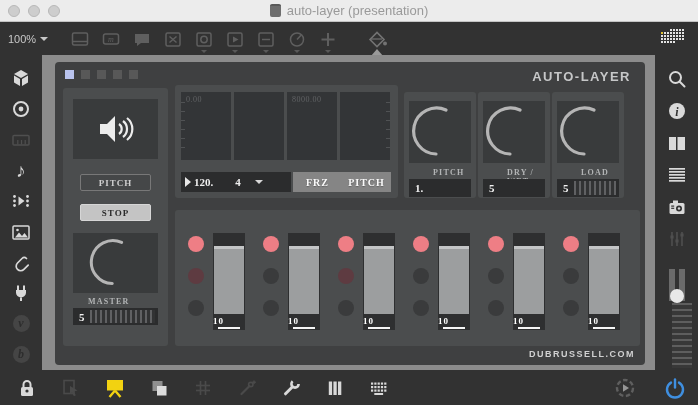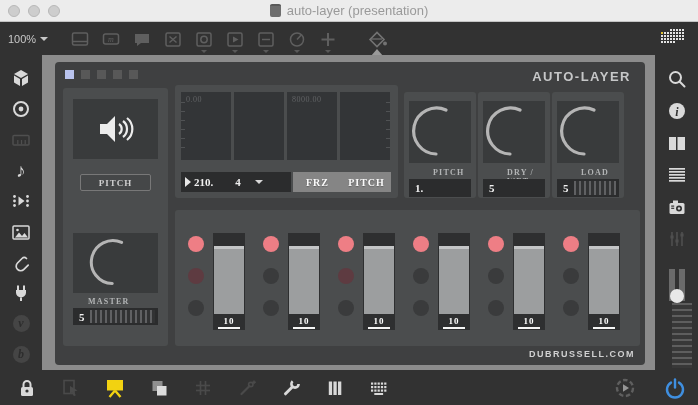--- a/index.html
+++ b/index.html
@@ -124,21 +124,21 @@
   .m-mixer { left:120px; top:148px; width:465px; height:136px; }
   .strip { position:absolute; top:0; width:75px; height:136px; }
   .dotcol { position:absolute; left:13px; top:26px; display:flex; flex-direction:column; gap:16px; }
   .dot { width:16px; height:16px; border-radius:50%; }
   .dot.active { background:#ee7e85; }
   .dot.muted { background:#3a3b3c; }
   .dot.muted-red { background:#5e3b41; }
   .vslider { position:absolute; left:38px; top:23px; width:32px; height:97px; background:#2e2f30; }
   .vslider .fill { position:absolute; left:1px; right:1px; top:13px; bottom:16px;
     background:#9c9e9f; border-top:3px solid #c3c5c6; }
-  .vslider .val { position:absolute; bottom:4px; left:0; width:100%; text-align:center;
+  .vslider .val { position:absolute; bottom:4px; left:0; width:100%; 
     color:#ffffff; font-size:9px; font-weight:bold; letter-spacing:1px; }
   .vslider .baseline { position:absolute; bottom:1px; left:5px; right:5px; height:2px; background:#f5f5f5; }
   .patch-footer { position:absolute; right:10px; bottom:6px; font-size:9px; font-weight:bold;
     letter-spacing:1.5px; color:#d0d0d1; }
 
   
   .bottombar { position:absolute; left:0; top:370px; width:698px; height:35px; background:#323232; }
   .bb-left { position:absolute; left:16px; top:0; height:35px; display:flex; align-items:center; gap:22px; }
   .bb-icon { width:22px; height:22px; display:flex; align-items:center; justify-content:center; color:#d9d9d9; }
   .bb-icon.dim { color:#4a4a4a; }
@@ -358,20 +358,21 @@
           <div class="spk-box">
             <svg width="40" height="34" viewBox="0 0 40 34">
               <rect x="4" y="12" width="7" height="10" fill="#ececec"></rect>
               <polygon points="11,12 19,4 19,30 11,22" fill="#ececec"></polygon>
               <path d="M23 12 a6 6 0 0 1 0 10" fill="none" stroke="#ececec" stroke-width="2.2"></path>
               <path d="M27 9 a10 10 0 0 1 0 16" fill="none" stroke="#ececec" stroke-width="2.2"></path>
               <path d="M31 6 a14 14 0 0 1 0 22" fill="none" stroke="#ececec" stroke-width="2.2"></path>
             </svg>
           </div>
           <div class="btn btn-load">PITCH</div>
+          <div class="btn btn-stop">STOP</div>
           <div class="dial-box">
             <svg width="62" height="58" viewBox="0 0 62 62">
               <path d="M37 9 A 23 23 0 1 0 27 53" fill="none" stroke="#b5b5b5" stroke-width="3.2" stroke-linecap="round"></path>
             </svg>
           </div>
           <div class="small-label lbl-master">MASTER</div>
           <div class="numbox nb-master">
             <span>5</span>
             <span class="ridges"></span>
           </div>
@@ -384,21 +385,21 @@
           </div>
           <div class="seg" style="left:59px"></div>
           <div class="seg" style="left:112px">
             <span class="dlabel">8000.00</span>
           </div>
           <div class="seg" style="left:165px">
             <span class="ticks r"></span>
           </div>
           <div class="transport">
             <span class="play-tri"></span>
-            <span>210.</span>
+            <span>120.</span>
             <span class="beats">4</span>
             <span class="caret-down"></span>
           </div>
           <div class="frzauto">
             <span>FRZ</span>
             <span>PITCH</span>
           </div>
         </div>
 
         <div class="module m-knob k-pitch">

